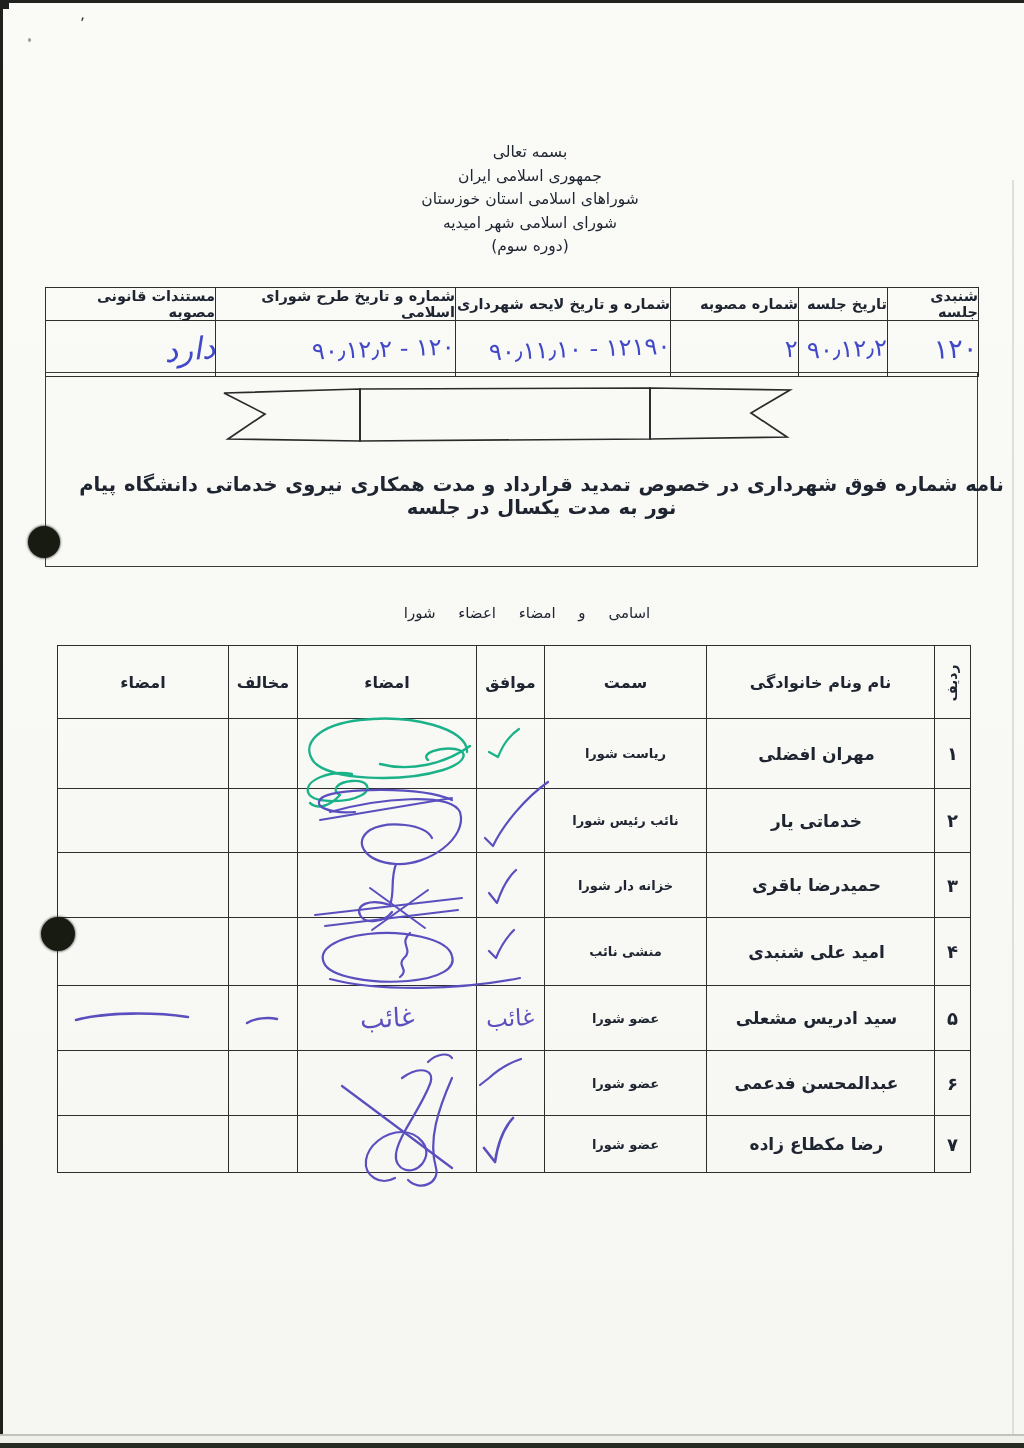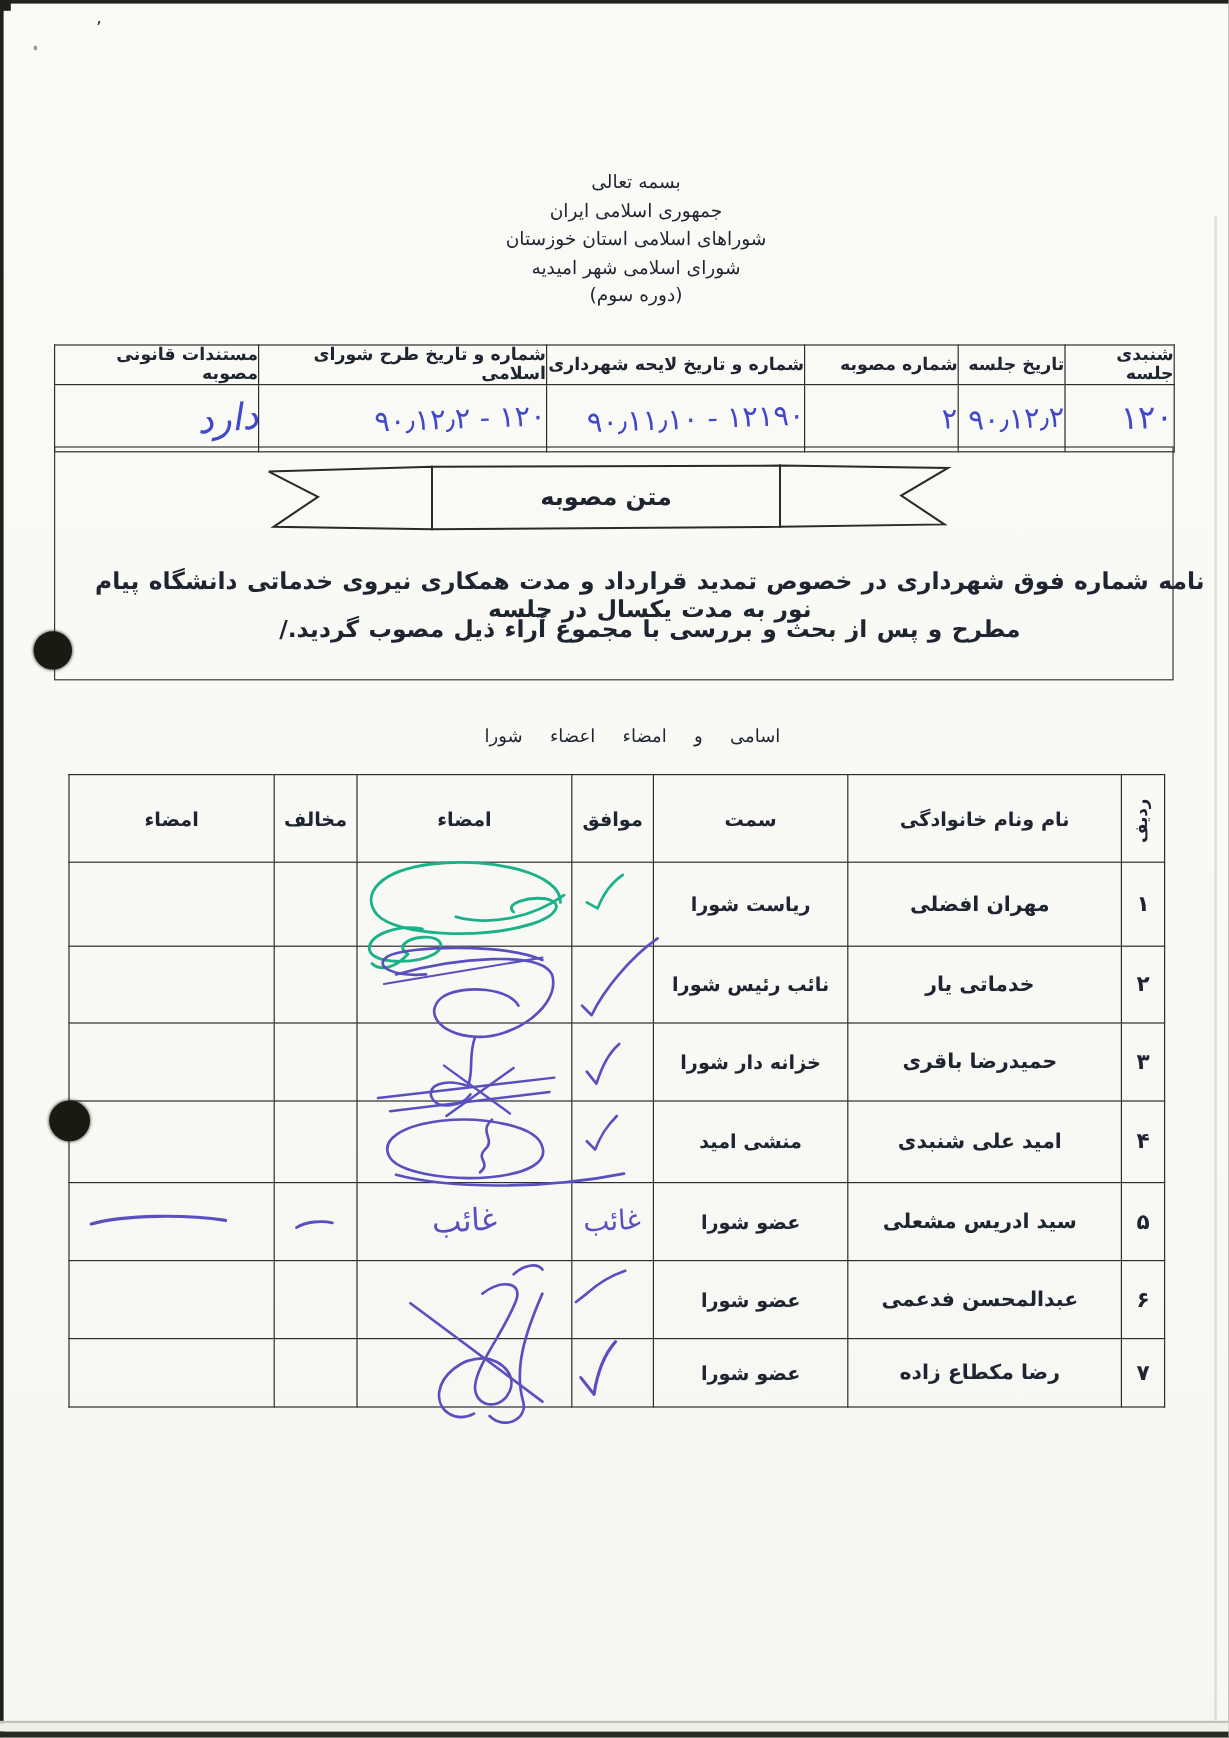--- a/index.html
+++ b/index.html
@@ -56,21 +56,21 @@
     letter-spacing:7px;word-spacing:18px;z-index:10;}
   .members-table{position:absolute;left:57px;top:645px;width:913px;table-layout:fixed;z-index:10;background:transparent;}
   .members-table th,.members-table td{border:1.6px solid var(--line);padding:0;vertical-align:middle;}
   .members-table th{font-size:16px;font-weight:bold;text-align:center;}
   .members-table td{text-align:center;}
   .col-rowno{width:36px;}.col-name{width:228px;}.col-pos{width:162px;}.col-agree{width:68px;}
   .col-sig{width:179px;}.col-oppose{width:69px;}.col-sig2{width:171px;}
   .radif{display:inline-block;transform:rotate(-90deg);font-size:14px;white-space:nowrap;}
   .cell-no{font-size:18px;font-weight:bold;}
   .cell-name{font-size:17px;font-weight:bold;text-align:right;padding:0 12px 0 4px !important;}
-  .cell-pos{font-size:16px;font-weight:bold;margin-top:35px;}
+  .cell-pos{font-size:13px;font-weight:bold;margin-top:35px;}
   .ghayeb{color:var(--ink-purple);font-size:23px;transform:rotate(-3deg);display:inline-block;}
   .ghayeb-big{font-size:26px;}
   
   .ink-overlay{position:absolute;left:0;top:0;width:1024px;height:1448px;z-index:50;pointer-events:none;}
   .ink-overlay path,.ink-overlay line{fill:none;stroke-linecap:round;stroke-linejoin:round;}
   .ink-green{stroke:var(--ink-green);}
   .ink-purple{stroke:var(--ink-purple);}
   .ribbon-shape path,.ribbon-shape polygon{fill:none;stroke:#2a2a2a;stroke-width:1.7;}
 </style>
 </head>
@@ -110,29 +110,27 @@
       <td><span class="hand">۲</span></td>
       <td><span class="hand">۱۲۱۹۰ - ۹۰٫۱۱٫۱۰</span></td>
       <td><span class="hand">۱۲۰ - ۹۰٫۱۲٫۲</span></td>
       <td><span class="hand hand-docs">دارد</span></td>
     </tr>
   </tbody>
     </table>
 
   <div class="res-box">
     <div class="res-line res-line1">نامه شماره فوق شهرداری در خصوص تمدید قرارداد و مدت همکاری نیروی خدماتی دانشگاه پیام نور به مدت یکسال در جلسه</div>
-    <div class="res-line res-line2">مطرح و پس از بحث و بررسی با مجموع آراء ذیل مصوب گردید./</div>
   </div>
 
   <svg class="ribbon-svg ribbon-shape" width="578" height="62" viewBox="0 0 578 62">
     <path d="M142,6 L6,10 L47,31 L10,56 L142,58 Z"></path>
     <path d="M432,5 L572,7 L533,30 L569,54 L432,56 Z"></path>
     <polygon points="142,6 432,5 432,56 142,58"></polygon>
   </svg>
-  <div class="ribbon-label">متن مصوبه</div>
 
   <div class="sig-title">اسامی و امضاء اعضاء شورا</div>
 
   <table class="members-table">
     <colgroup>
       <col class="col-rowno">
         <col class="col-name">
         <col class="col-pos">
         <col class="col-agree">
       <col class="col-sig">
@@ -172,21 +170,21 @@
       <td class="cell-name">حمیدرضا باقری</td>
       <td class="cell-pos">خزانه دار شورا</td>
       <td></td>
       <td></td>
       <td></td>
       <td></td>
     </tr>
     <tr style="height:68px">
       <td class="cell-no">۴</td>
       <td class="cell-name">امید علی شنبدی</td>
-      <td class="cell-pos">منشی امید</td>
+      <td class="cell-pos">منشی نائب</td>
       <td></td>
       <td></td>
       <td></td>
       <td></td>
     </tr>
     <tr style="height:65px">
       <td class="cell-no">۵</td>
       <td class="cell-name">سید ادریس مشعلی</td>
       <td class="cell-pos">عضو شورا</td>
       <td><span class="ghayeb">غائب</span></td>

